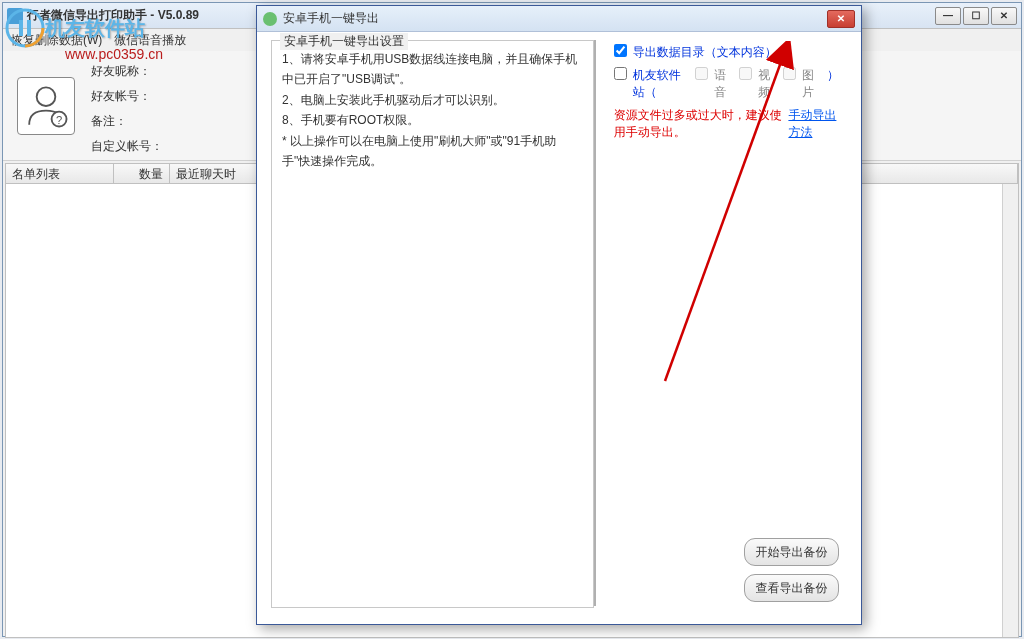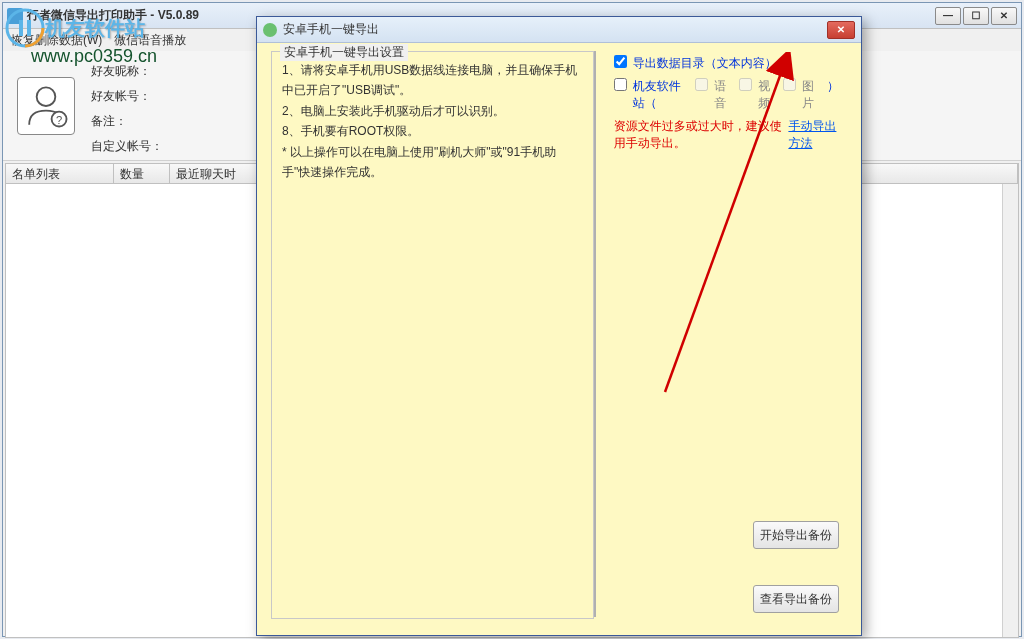--- a/index.html
+++ b/index.html
@@ -10,42 +10,42 @@
     .main-titlebar { height: 26px; background: linear-gradient(#e8f0fa, #d8e4f2); border-bottom: 1px solid #c0c0c0; display: flex; align-items: center; padding: 0 4px; font-weight: bold; }
     .main-titlebar .icon { width: 16px; height: 16px; background: #4a9fd8; border-radius: 2px; margin-right: 4px; }
     .main-titlebar .title { flex: 1; color: #333; }
     .win-controls { display: flex; gap: 2px; }
     .win-btn { width: 26px; height: 18px; border: 1px solid #8a8a8a; background: linear-gradient(#f8f8f8, #e0e0e0); border-radius: 2px; display: flex; align-items: center; justify-content: center; font-size: 10px; color: #333; cursor: pointer; }
     
     
     .watermark { position: absolute; left: 5px; top: 8px; z-index: 100; pointer-events: none; }
     .watermark-logo { display: flex; align-items: center; }
     .watermark-text { font-size: 20px; font-weight: bold; color: #5bb5e8; text-shadow: 1px 1px 2px rgba(0,0,0,0.3); }
-    .watermark-url { font-size: 18px; color: #14532d; margin-top: -2px; margin-left: 26px; }
+    .watermark-url { font-size: 14px; color: #b91c1c; margin-top: -2px; margin-left: 60px; }
     
     .main-menubar { height: 22px; background: #f0f0f0; display: flex; align-items: center; padding: 0 8px; gap: 12px; font-size: 12px; color: #333; }
     
     .main-toolbar { height: 110px; background: #f5f5f5; border-bottom: 1px solid #d0d0d0; display: flex; padding: 4px 8px; gap: 10px; }
     .avatar-area { width: 70px; display: flex; align-items: center; justify-content: center; }
     .avatar { width: 58px; height: 58px; border: 1px solid #888; border-radius: 4px; background: #fff; position: relative; }
     .avatar svg { width: 100%; height: 100%; }
     .info-labels { display: flex; flex-direction: column; gap: 8px; padding-top: 8px; }
     .info-labels div { color: #333; }
     
     .main-content { position: relative; height: calc(100% - 158px); background: #fff; margin: 2px; border: 1px solid #c0c0c0; }
     .table-header { height: 20px; background: linear-gradient(#f8f8f8, #e8e8e8); border-bottom: 1px solid #c0c0c0; display: flex; }
     .th { border-right: 1px solid #c0c0c0; padding: 2px 6px; color: #333; }
     .th1 { width: 108px; }
-    .th2 { width: 56px; }
+    .th2 { width: 56px; text-align: right; }
     .th3 { flex: 1; }
     .table-body { height: calc(100% - 20px); background: #fff; position: relative; }
     .scrollbar-r { position: absolute; right: 0; top: 20px; bottom: 0; width: 16px; background: #f0f0f0; border-left: 1px solid #d0d0d0; }
     
     
-    .dialog { position: absolute; left: 256px; top: 16px; width: 606px; height: 620px; background: #fef9c3; border: 1px solid #3b5998; box-shadow: 4px 4px 12px rgba(0,0,0,0.35); z-index: 50; }
+    .dialog { position: absolute; left: 256px; top: 5px; width: 606px; height: 620px; background: #ffffff; border: 1px solid #3b5998; box-shadow: 4px 4px 12px rgba(0,0,0,0.35); z-index: 50; }
     .dialog-titlebar { height: 26px; background: linear-gradient(#e6f0fa, #d4e2f2); border-bottom: 1px solid #b0c0d8; display: flex; align-items: center; padding: 0 6px; }
     .dialog-titlebar .icon { width: 14px; height: 14px; background: #6ac070; border-radius: 50%; margin-right: 6px; }
     .dialog-titlebar .title { flex: 1; color: #333; }
     .dialog-close { width: 28px; height: 18px; background: linear-gradient(#e46a5e, #c73f32); border: 1px solid #a03028; border-radius: 2px; display: flex; align-items: center; justify-content: center; color: #fff; font-weight: bold; font-size: 10px; cursor: pointer; }
     
     .dialog-body { padding: 8px 14px; height: calc(100% - 26px); display: flex; }
     
     .groupbox { border: 1px solid #c8c8c8; padding: 8px 10px 10px; margin-bottom: 8px; position: relative; }
     .groupbox-title { position: absolute; top: -8px; left: 8px; background: #f0f0f0; padding: 0 4px; color: #333; }
     .contact-line { text-align: right; color: #d00; font-weight: bold; margin-bottom: 4px; }
@@ -56,21 +56,21 @@
     .arrow-annotation { position: absolute; left: 20px; top: 0; width: 300px; height: 360px; pointer-events: none; z-index: 60; }
     
     .options-area { padding: 4px 8px 4px 18px; position: relative; }
     .option-row { display: flex; align-items: flex-start; gap: 6px; margin-bottom: 6px; color: #0033dd; }
     .option-row input[type=checkbox] { width: 13px; height: 13px; }
     .option-row .sub { color: #888; }
     .warning-row { color: #d00; display: flex; align-items: center; gap: 6px; margin-top: 0; }
     .warning-row a { color: #0055ee; text-decoration: underline; cursor: pointer; }
     
     .dialog-buttons { position: absolute; right: 22px; bottom: 22px; display: flex; flex-direction: column; gap: 8px; }
-    .dlg-btn { width: 86px; height: 28px; border: 1px solid #a0a0a0; background: linear-gradient(#fafafa, #e4e4e4); border-radius: 3px; cursor: pointer; color: #333; margin-top: 28px; }
+    .dlg-btn { width: 95px; height: 28px; border: 1px solid #a0a0a0; background: linear-gradient(#fafafa, #e4e4e4); border-radius: 11px; cursor: pointer; color: #333; }
   </style>
 </head>
 <body>
 
 <div class="watermark">
   <div class="watermark-logo">
     <svg width="40" height="40" viewBox="0 0 40 40">
       <circle cx="20" cy="20" r="18" fill="none" stroke="#5bb5e8" stroke-width="3"></circle>
       <circle cx="20" cy="20" r="18" fill="none" stroke="#f0a030" stroke-width="3" stroke-dasharray="28 85"></circle>
       <path d="M 16 12 L 16 28 M 24 12 L 24 28" stroke="#5bb5e8" stroke-width="4" fill="none"></path>

